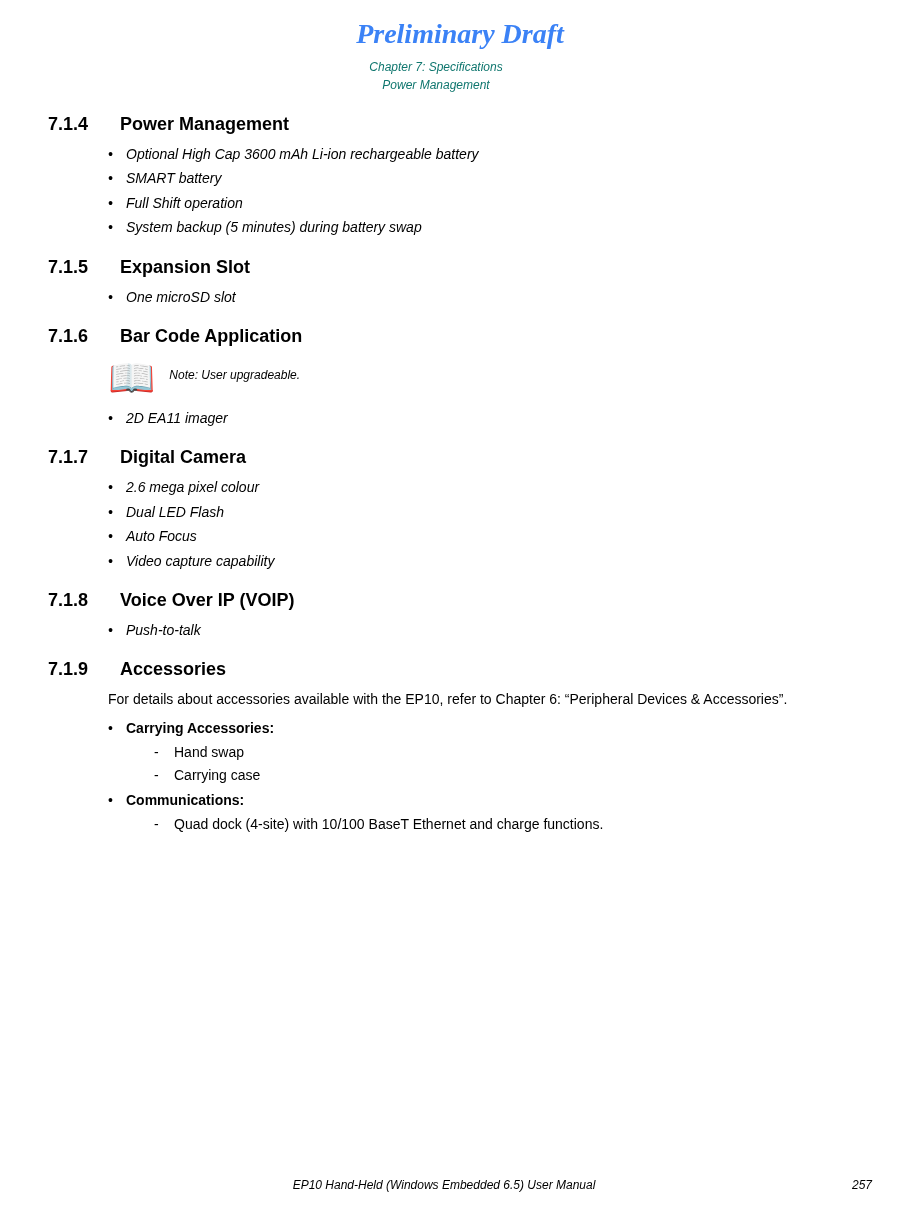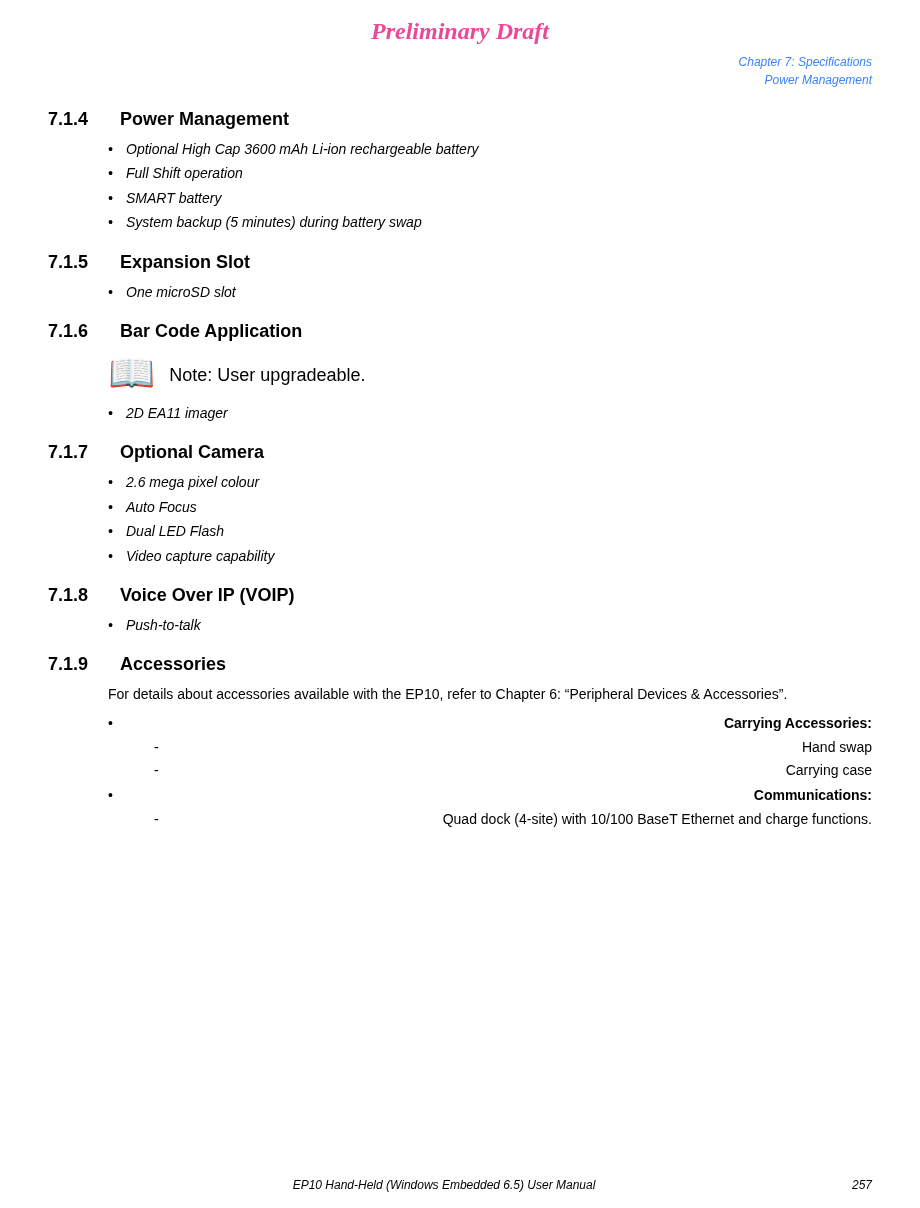--- a/index.html
+++ b/index.html
@@ -7,32 +7,32 @@
       width: 920px;
       min-height: 1208px;
       background: #ffffff;
       font-family: Arial, Helvetica, sans-serif;
       font-size: 14px;
       color: #000000;
       position: relative;
     }
     .page-title {
       text-align: center;
-      font-size: 24px;
-      color: #ec4899;
+      font-size: 28px;
+      color: #3b82f6;
       font-style: italic;
       font-weight: bold;
       padding: 18px 0 4px 0;
       font-family: Georgia, 'Times New Roman', serif;
     }
     .header-right {
-      text-align: right;
+      text-align: center;
       padding: 4px 48px 0 0;
       font-size: 12px;
-      color: #3b82f6;
+      color: #0f766e;
       line-height: 1.5;
     }
     .header-right .chapter-title {
       font-style: italic;
     }
     .header-right .chapter-subtitle {
       font-style: italic;
     }
     .content {
       padding: 10px 48px 10px 48px;
@@ -82,36 +82,36 @@
       align-items: flex-start;
       gap: 14px;
       margin: 10px 0 10px 60px;
     }
     .note-icon {
       font-size: 38px;
       line-height: 1;
       margin-top: 2px;
     }
     .note-text {
-      font-size: 18px;
+      font-style: italic;
+      font-size: 12px;
       line-height: 1.7;
       padding-top: 8px;
     }
     .accessories-list {
       list-style: none;
       padding-left: 60px;
       margin-bottom: 4px;
     }
     .accessories-list > li {
       position: relative;
       padding-left: 18px;
       margin-bottom: 2px;
       font-size: 14px;
       line-height: 1.6;
-      text-align: right;
     }
     .accessories-list > li::before {
       content: "•";
       position: absolute;
       left: 0;
     }
     .accessories-list .bold {
       font-weight: bold;
     }
     .dash-list {
@@ -171,22 +171,22 @@
 
 <div class="content">
 
   <div class="section">
     <div class="section-heading">
       <span class="section-number">7.1.4</span>
       <span class="section-name">Power Management</span>
     </div>
     <ul class="bullet-list">
       <li>Optional High Cap 3600 mAh Li-ion rechargeable battery</li>
+      <li>SMART battery</li>
       <li>Full Shift operation</li>
-      <li>SMART battery</li>
       <li>System backup (5 minutes) during battery swap</li>
     </ul>
   </div>
 
   <div class="section">
     <div class="section-heading">
       <span class="section-number">7.1.5</span>
       <span class="section-name">Expansion Slot</span>
     </div>
     <ul class="bullet-list">
@@ -204,26 +204,26 @@
       <div class="note-text">Note: User upgradeable.</div>
     </div>
     <ul class="bullet-list">
       <li>2D EA11 imager</li>
     </ul>
   </div>
 
   <div class="section">
     <div class="section-heading">
       <span class="section-number">7.1.7</span>
-      <span class="section-name">Optional Camera</span>
+      <span class="section-name">Digital Camera</span>
     </div>
     <ul class="bullet-list">
       <li>2.6 mega pixel colour</li>
+      <li>Dual LED Flash</li>
       <li>Auto Focus</li>
-      <li>Dual LED Flash</li>
       <li>Video capture capability</li>
     </ul>
   </div>
 
   <div class="section">
     <div class="section-heading">
       <span class="section-number">7.1.8</span>
       <span class="section-name">Voice Over IP (VOIP)</span>
     </div>
     <ul class="bullet-list">

